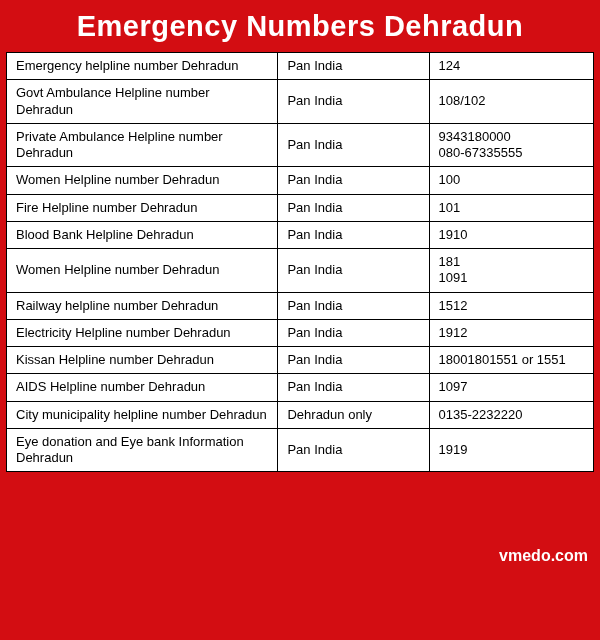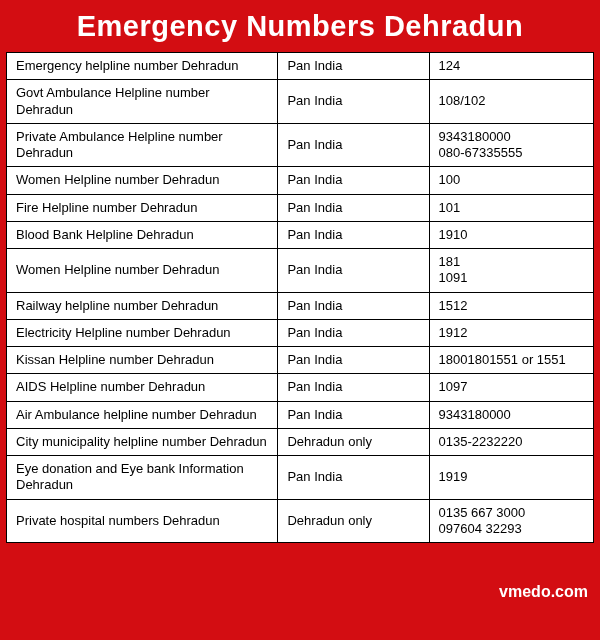--- a/index.html
+++ b/index.html
@@ -131,39 +131,28 @@
             <td class="col-service">Kissan Helpline number Dehradun</td>
             <td class="col-coverage">Pan India</td>
             <td class="col-numbers">18001801551 or 1551</td>
           </tr>
           <tr>
             <td class="col-service">AIDS Helpline number Dehradun</td>
             <td class="col-coverage">Pan India</td>
             <td class="col-numbers">1097</td>
           </tr>
           <tr>
-            <td class="col-service">Air Ambulance helpline number Dehradun</td>
-            <td class="col-coverage">Pan India</td>
-            <td class="col-numbers">9343180000</td>
-          </tr>
-          <tr>
             <td class="col-service">City municipality helpline number Dehradun</td>
             <td class="col-coverage">Dehradun only</td>
             <td class="col-numbers">0135-2232220</td>
           </tr>
           <tr>
             <td class="col-service">Eye donation and Eye bank Information Dehradun</td>
             <td class="col-coverage">Pan India</td>
             <td class="col-numbers">1919</td>
-          </tr>
-          <tr>
-            <td class="col-service">Private hospital numbers Dehradun</td>
-            <td class="col-coverage">Dehradun only</td>
-            <td class="col-numbers">0135 667 3000
-097604 32293</td>
           </tr>
         </tbody>
     </table>
   </div>
 
   <div class="footer">
     <span>vmedo.com</span>
   </div>
 </div>
 

